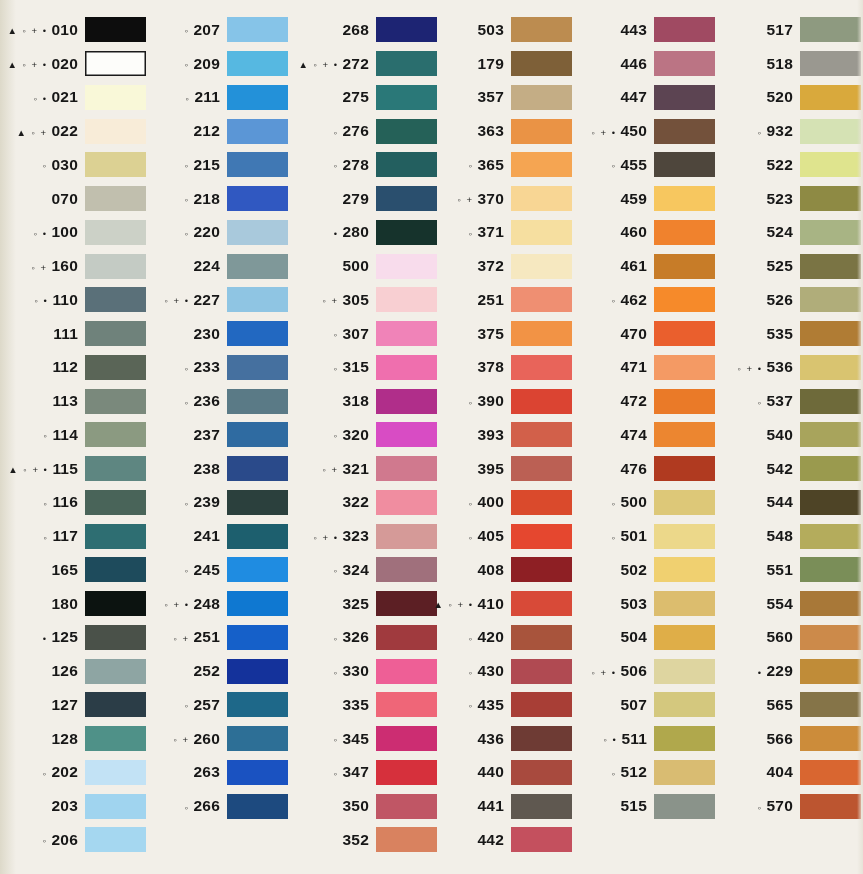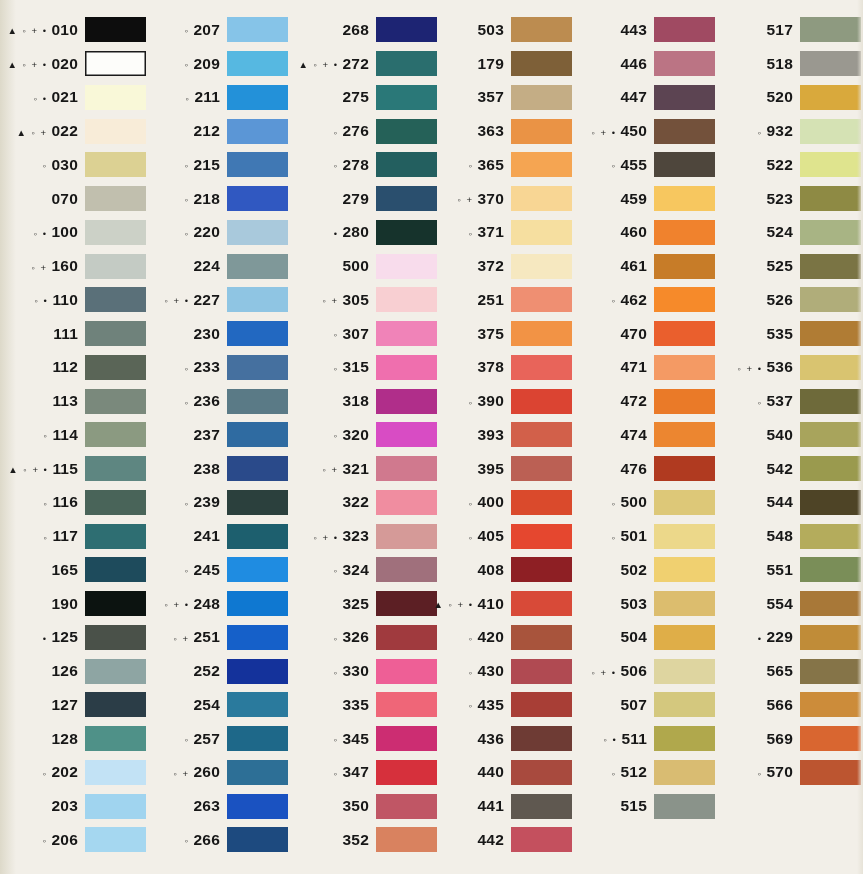--- a/index.html
+++ b/index.html
@@ -136,21 +136,21 @@
     <span class="code">117</span>
     <div class="swatch" style="background: rgb(46, 110, 114);"></div>
   </div>
         <div class="row">
     <span class="symbols"></span>
     <span class="code">165</span>
     <div class="swatch" style="background: rgb(30, 75, 92);"></div>
   </div>
         <div class="row">
     <span class="symbols"></span>
-    <span class="code">190</span>
+    <span class="code">180</span>
     <div class="swatch" style="background: rgb(12, 19, 16);"></div>
   </div>
         <div class="row">
     <span class="symbols">•</span>
     <span class="code">125</span>
     <div class="swatch" style="background: rgb(74, 81, 73);"></div>
   </div>
         <div class="row">
     <span class="symbols"></span>
     <span class="code">126</span>
@@ -277,25 +277,20 @@
     <span class="symbols">◦ +</span>
     <span class="code">251</span>
     <div class="swatch" style="background: rgb(21, 96, 201);"></div>
   </div>
         <div class="row">
     <span class="symbols"></span>
     <span class="code">252</span>
     <div class="swatch" style="background: rgb(20, 50, 155);"></div>
   </div>
         <div class="row">
-    <span class="symbols"></span>
-    <span class="code">254</span>
-    <div class="swatch" style="background: rgb(42, 122, 157);"></div>
-  </div>
-        <div class="row">
     <span class="symbols">◦</span>
     <span class="code">257</span>
     <div class="swatch" style="background: rgb(30, 104, 137);"></div>
   </div>
         <div class="row">
     <span class="symbols">◦ +</span>
     <span class="code">260</span>
     <div class="swatch" style="background: rgb(45, 111, 150);"></div>
   </div>
         <div class="row">
@@ -770,37 +765,42 @@
     <span class="symbols"></span>
     <span class="code">551</span>
     <div class="swatch" style="background: rgb(122, 142, 88);"></div>
   </div>
         <div class="row">
     <span class="symbols"></span>
     <span class="code">554</span>
     <div class="swatch" style="background: rgb(168, 120, 56);"></div>
   </div>
         <div class="row">
+    <span class="symbols"></span>
+    <span class="code">560</span>
+    <div class="swatch" style="background: rgb(204, 138, 74);"></div>
+  </div>
+        <div class="row">
     <span class="symbols">•</span>
     <span class="code">229</span>
     <div class="swatch" style="background: rgb(192, 140, 56);"></div>
   </div>
         <div class="row">
     <span class="symbols"></span>
     <span class="code">565</span>
     <div class="swatch" style="background: rgb(133, 116, 72);"></div>
   </div>
         <div class="row">
     <span class="symbols"></span>
     <span class="code">566</span>
     <div class="swatch" style="background: rgb(204, 140, 58);"></div>
   </div>
         <div class="row">
     <span class="symbols"></span>
-    <span class="code">569</span>
+    <span class="code">404</span>
     <div class="swatch" style="background: rgb(217, 102, 48);"></div>
   </div>
         <div class="row">
     <span class="symbols">◦</span>
     <span class="code">570</span>
     <div class="swatch" style="background: rgb(188, 85, 48);"></div>
   </div>
       </div>
     </div>
 </div>

